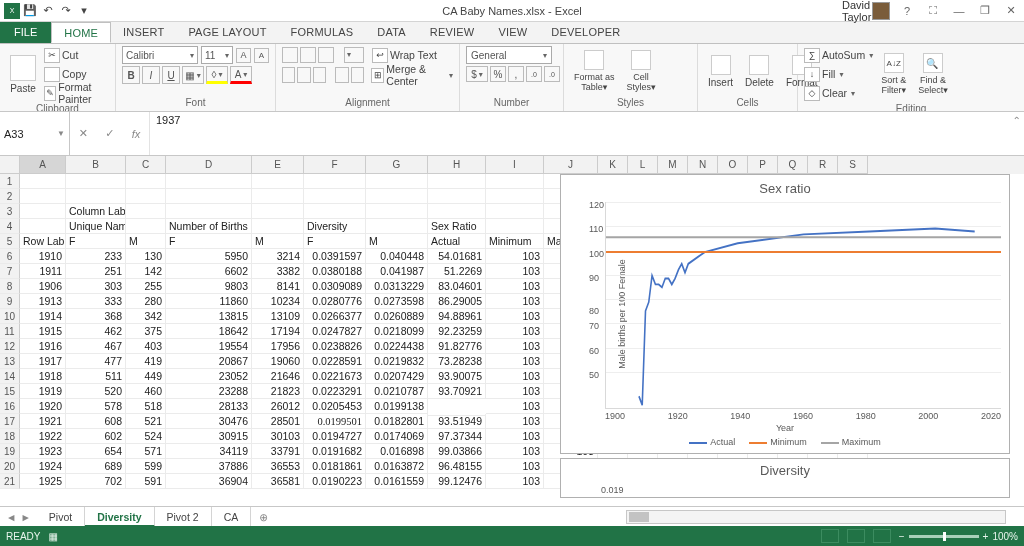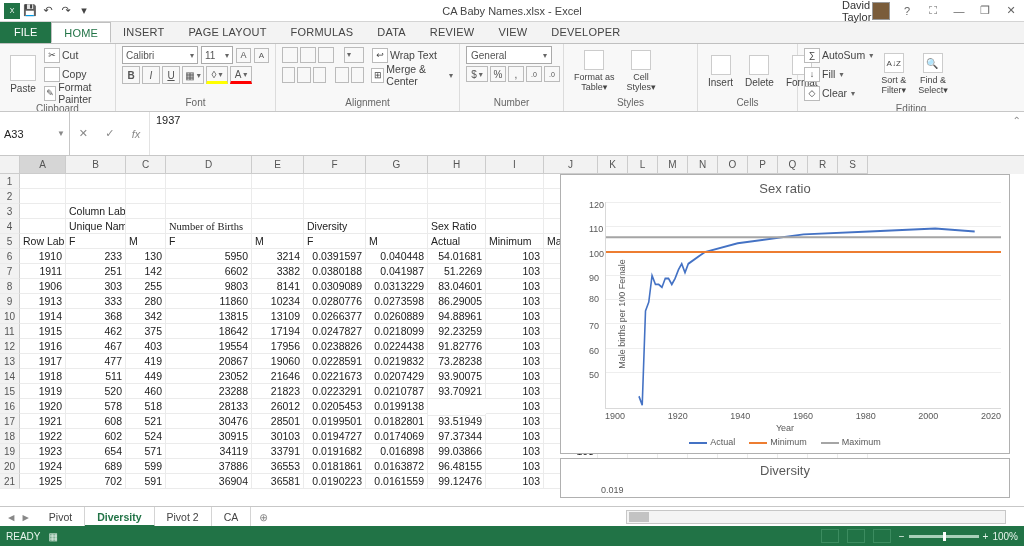--- a/index.html
+++ b/index.html
@@ -374,21 +374,21 @@
           <div class="cell" style="width: 30px;"></div>
           <div class="cell" style="width: 30px;"></div>
           <div class="cell" style="width: 30px;"></div>
           <div class="cell" style="width: 30px;"></div>
         </div>
         <div class="row">
           <div class="rh">4</div>
           <div class="cell" style="width: 46px;"></div>
           <div class="cell" style="width: 60px;">Unique Names</div>
           <div class="cell" style="width: 40px;"></div>
-          <div class="cell" style="width: 86px; font-family: Liberation Serif, serif;">Number of Births</div>
+          <div class="cell" style="width: 86px;">Number of Births</div>
           <div class="cell" style="width: 52px;"></div>
           <div class="cell" style="width: 62px;">Diversity</div>
           <div class="cell" style="width: 62px;"></div>
           <div class="cell" style="width: 58px;">Sex Ratio</div>
           <div class="cell" style="width: 58px;"></div>
           <div class="cell" style="width: 54px;"></div>
           <div class="cell" style="width: 30px;"></div>
           <div class="cell" style="width: 30px;"></div>
           <div class="cell" style="width: 30px;"></div>
           <div class="cell" style="width: 30px;"></div>
@@ -662,21 +662,21 @@
           <div class="cell" style="width: 30px;"></div>
           <div class="cell" style="width: 30px;"></div>
         </div>
         <div class="row">
           <div class="rh">17</div>
           <div class="cell r" style="width: 46px;">1921</div>
           <div class="cell r" style="width: 60px;">608</div>
           <div class="cell r" style="width: 40px;">521</div>
           <div class="cell r" style="width: 86px;">30476</div>
           <div class="cell r" style="width: 52px;">28501</div>
-          <div class="cell r" style="width: 62px;">0.0199501</div>
+          <div class="cell r" style="width: 62px; font-family: Liberation Serif, serif;">0.0199501</div>
           <div class="cell r" style="width: 62px;">0.0182801</div>
           <div class="cell r" style="width: 58px;">93.51949</div>
           <div class="cell r" style="width: 58px;">103</div>
           <div class="cell r" style="width: 54px;">108</div>
           <div class="cell" style="width: 30px;"></div>
           <div class="cell" style="width: 30px;"></div>
           <div class="cell" style="width: 30px;"></div>
           <div class="cell" style="width: 30px;"></div>
           <div class="cell" style="width: 30px;"></div>
           <div class="cell" style="width: 30px;"></div>
@@ -805,21 +805,21 @@
       </div>
     <div class="xlab">Year</div>
     <div class="legend" id="legA">
         <span><span class="swatch" style="background: rgb(68, 114, 196);"></span><span>Actual</span></span>
         <span><span class="swatch" style="background: rgb(237, 125, 49);"></span><span>Minimum</span></span>
         <span><span class="swatch" style="background: rgb(165, 165, 165);"></span><span>Maximum</span></span>
       </div>
   <div class="ytick" style="top: 200px;">50</div>
       <div class="ytick" style="top: 175.714px;">60</div>
       <div class="ytick" style="top: 151.429px;">70</div>
-      <div class="ytick" style="top: 124px;">80</div>
+      <div class="ytick" style="top: 136px;">80</div>
       <div class="ytick" style="top: 102.857px;">90</div>
       <div class="ytick" style="top: 78.5714px;">100</div>
       <div class="ytick" style="top: 54.2857px;">110</div>
       <div class="ytick" style="top: 30px;">120</div>
     </div>
   <div class="chartB">
     <div>Diversity</div>
     <div style="position:absolute;left:40px;bottom:2px;font-size:9px;color:#595959">0.019</div>
   </div>
 </div>

